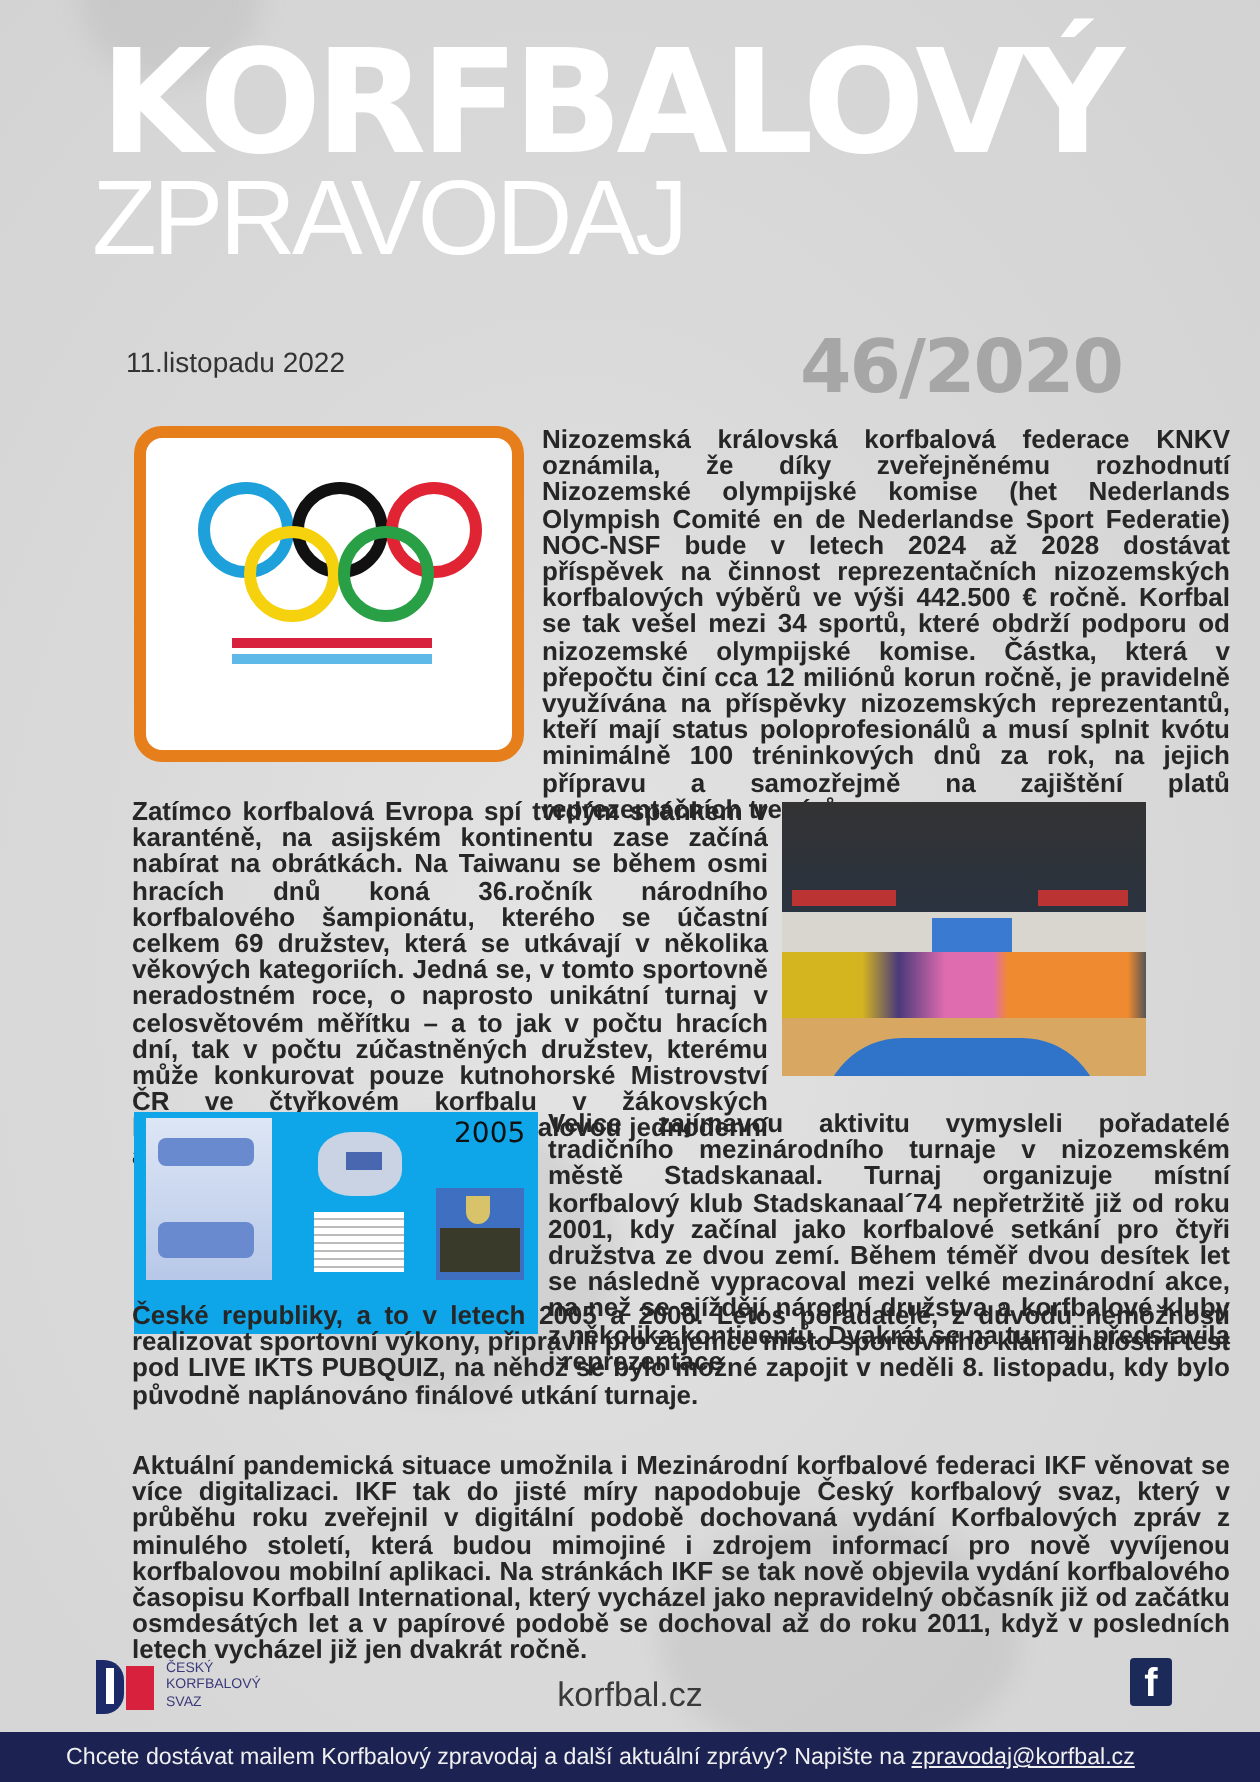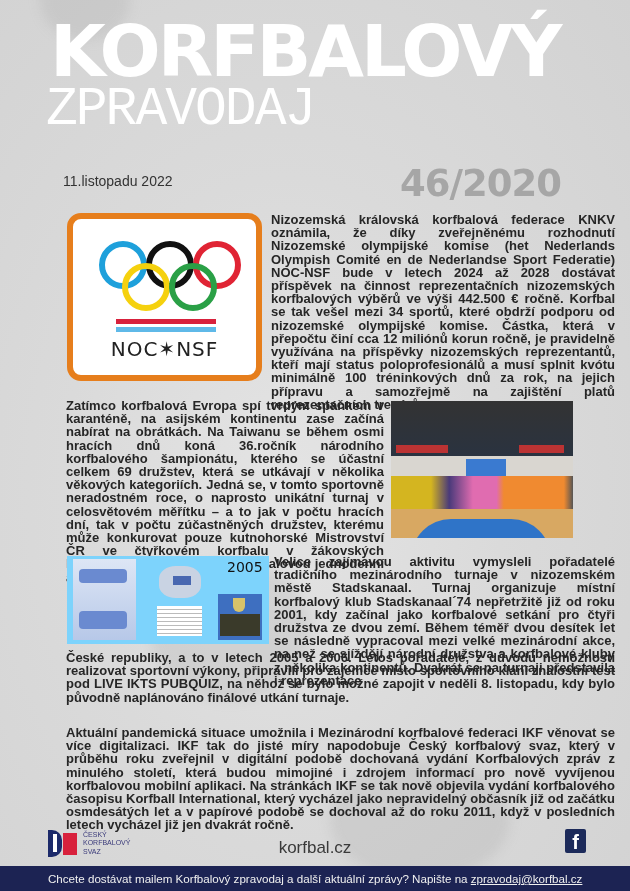--- a/index.html
+++ b/index.html
@@ -12,49 +12,49 @@
   }
   .bg-shape { position:absolute; border-radius:50%; background:rgba(150,150,150,0.18); filter:blur(6px); }
   .title-big {
     position:absolute; left:50px; top:18px;
     font-family:"DejaVu Sans", sans-serif; font-weight:bold;
     font-size:72px; line-height:66px; letter-spacing:-3px;
     color:#fff;
   }
   .title-sub {
     position:absolute; left:46px; top:80px;
-    font-family:Liberation Mono, monospace;
+    font-family:Liberation Sans, sans-serif;
     font-size:53px; line-height:60px; letter-spacing:-2px;
     color:#fff;
   }
   .issue {
     position:absolute; left:400px; top:130px;
     font-family:"DejaVu Sans", sans-serif; font-weight:bold;
     font-size:37px; color:#a6a6a6; letter-spacing:-1px;margin-top:32px;
   }
   .date { position:absolute; left:63px; top:173px; font-size:14px; color:#333; }
   .para { position:absolute; font-size:13px; line-height:13.2px; text-align:justify; color:#262626;font-weight:bold; }
 
   .noc-logo {
     position:absolute; left:67px; top:213px; width:195px; height:168px;
     background:#fff; border:6px solid #e67e1c; border-radius:14px;
   }
   .rings { position:absolute; left:22px; top:20px; width:150px; height:72px; }
   .stripe { position:absolute; left:43px; width:100px; height:5px; }
   .noc-text { position:absolute; left:0; right:0; top:118px; text-align:center; font-family:"DejaVu Sans", sans-serif; font-size:20px; letter-spacing:1px; color:#222; }
 
   .photo-hall { position:absolute; left:391px; top:401px; width:182px; height:137px; overflow:hidden; background:#3a3a3a; }
-  .tournament-img { position:absolute; left:67px; top:556px; width:202px; height:88px; background:#7dd3fc; overflow:hidden; }
+  .tournament-img { position:absolute; left:67px; top:556px; width:202px; height:111px; background:#0ea5e9; overflow:hidden; }
 
   .footer-logo { position:absolute; left:48px; top:830px; display:flex; align-items:center; }
   .footer-logo .mark { width:30px; height:27px; position:relative; }
   .footer-logo .txt { margin-left:5px; font-size:7px; line-height:8.5px; color:#3a3a7a; }
   .site { position:absolute; left:0; right:0; top:838px; text-align:center; font-size:17px; color:#3a3a3a; }
   .fb { position:absolute; left:565px; top:829px; width:21px; height:24px; background:#1c2a5a; border-radius:2px; color:#fff; font-weight:bold; font-size:20px; line-height:26px; text-align:center; font-family:"Liberation Sans", sans-serif; }
-  .bottom-bar { position:absolute; left:0; top:866px; width:630px; height:25px; background:#1c2353; color:#f0f0f0; font-size:11.6px; line-height:25px; padding-left:48px; }
+  .bottom-bar { position:absolute; left:0; top:866px; width:630px; height:25px; background:#1c2353; color:#f0f0f0; font-size:11.6px; line-height:25px; padding-left:33px; }
   .bottom-bar a { color:#f0f0f0; text-decoration:underline; }
 </style>
 </head>
 <body>
 
 <div class="bg-shape" style="left:40px;top:-40px;width:90px;height:80px;"></div>
 <div class="bg-shape" style="left:150px;top:560px;width:160px;height:140px;"></div>
 <div class="bg-shape" style="left:330px;top:760px;width:180px;height:120px;"></div>
 
 <div class="title-big">KORFBALOVÝ</div>
@@ -67,21 +67,20 @@
     <g fill="none" stroke-width="6">
       <circle cx="28" cy="26" r="21" stroke="#1ea0db"></circle>
       <circle cx="75" cy="26" r="21" stroke="#111"></circle>
       <circle cx="122" cy="26" r="21" stroke="#e02434"></circle>
       <circle cx="51" cy="48" r="21" stroke="#f5d10e"></circle>
       <circle cx="98" cy="48" r="21" stroke="#2aa046"></circle>
     </g>
   </svg>
   <div class="stripe" style="top:100px;background:#d8213c;"></div>
   <div class="stripe" style="top:108px;background:#5fb9e8;"></div>
-  <div class="noc-text">NOC✶NSF</div>
 </div>
 <div class="para" style="left:271px;top:213px;width:344px;">Nizozemská královská korfbalová federace KNKV oznámila, že díky zveřejněnému rozhodnutí Nizozemské olympijské komise (het Nederlands Olympish Comité en de Nederlandse Sport Federatie) NOC-NSF bude v letech 2024 až 2028 dostávat příspěvek na činnost reprezentačních nizozemských korfbalových výběrů ve výši 442.500 € ročně. Korfbal se tak vešel mezi 34 sportů, které obdrží podporu od nizozemské olympijské komise. Částka, která v přepočtu činí cca 12 miliónů korun ročně, je pravidelně využívána na příspěvky nizozemských reprezentantů, kteří mají status poloprofesionálů a musí splnit kvótu minimálně 100 tréninkových dnů za rok, na jejich přípravu a samozřejmě na zajištění platů reprezentačních trenérů.</div>
 
 <div class="para" style="left:66px;top:399px;width:318px;">Zatímco korfbalová Evropa spí tvrdým spánkem v karanténě, na asijském kontinentu zase začíná nabírat na obrátkách. Na Taiwanu se během osmi hracích dnů koná 36.ročník národního korfbalového šampionátu, kterého se účastní celkem 69 družstev, která se utkávají v několika věkových kategoriích. Jedná se, v tomto sportovně neradostném roce, o naprosto unikátní turnaj v celosvětovém měřítku – a to jak v počtu hracích dní, tak v počtu zúčastněných družstev, kterému může konkurovat pouze kutnohorské Mistrovství ČR ve čtyřkovém korfbalu v žákovských kategoriích, které bylo největší halovou jednodenní akcí roku 2020.</div>
 <div class="photo-hall">
   <div style="position:absolute;left:0;top:0;width:100%;height:55px;background:linear-gradient(#333,#2a3340);"></div>
   <div style="position:absolute;left:5px;top:44px;width:52px;height:8px;background:#b33;"></div>
   <div style="position:absolute;left:128px;top:44px;width:45px;height:8px;background:#b33;"></div>
   <div style="position:absolute;left:0;top:55px;width:100%;height:20px;background:#d9d6d0;"></div>
   <div style="position:absolute;left:75px;top:58px;width:40px;height:20px;background:#3a7ad0;"></div>

